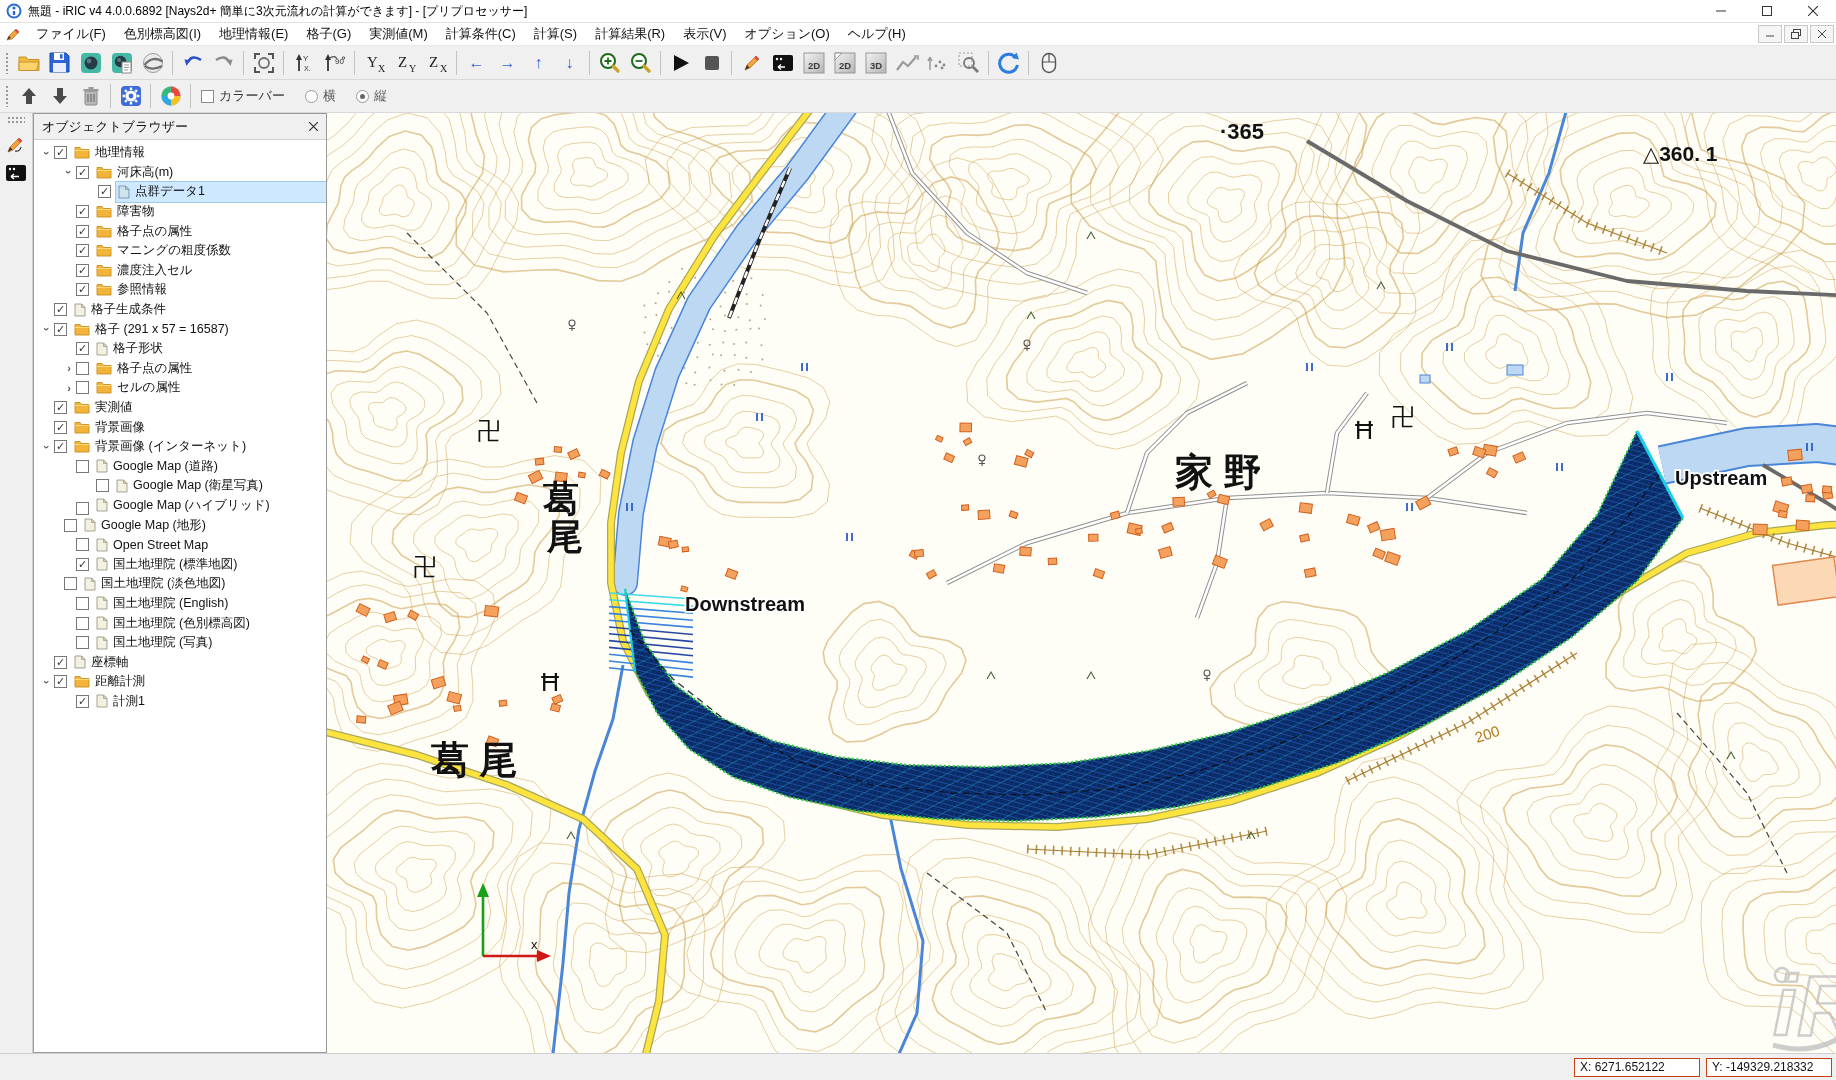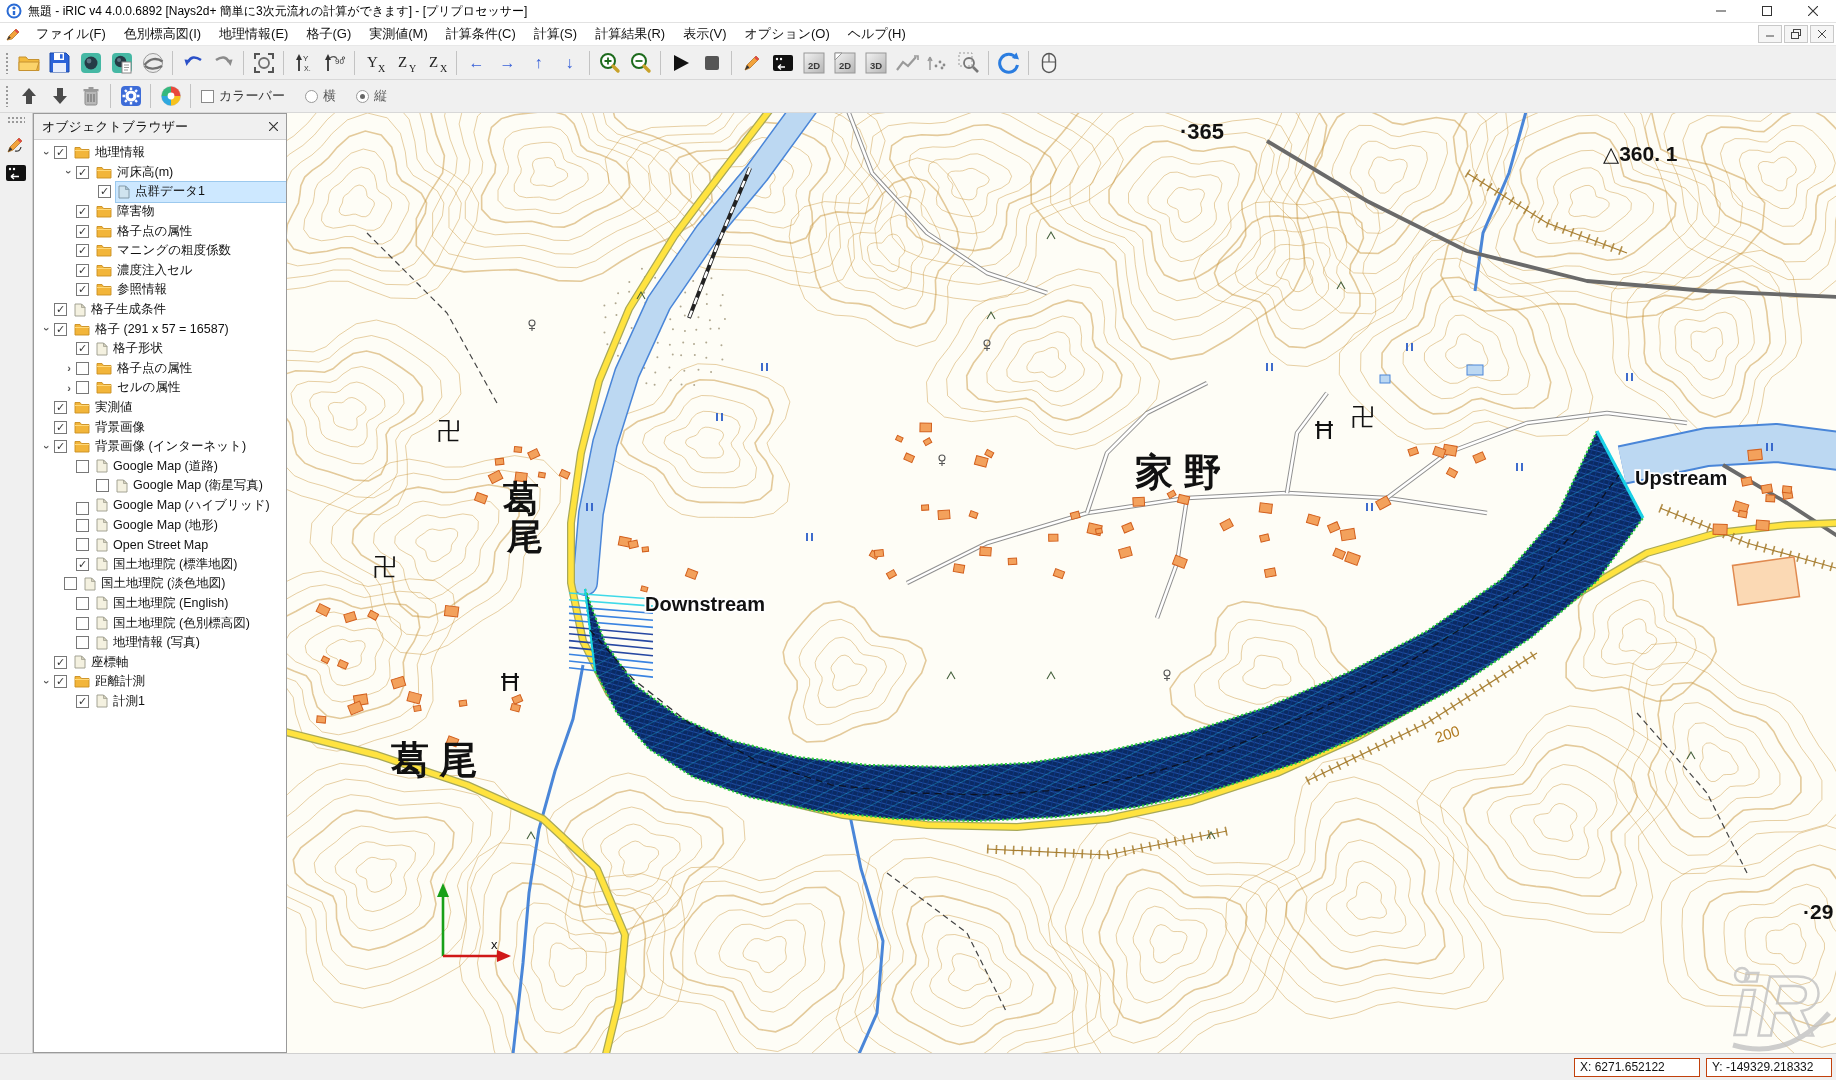--- a/index.html
+++ b/index.html
@@ -31,21 +31,21 @@
   .cbbox{width:13px;height:13px;border:1px solid #8a8a8a;background:#fff;margin-right:5px;}
   .radio{width:13px;height:13px;border:1px solid #9a9a9a;border-radius:50%;background:#fff;margin:0 5px 0 14px;position:relative;}
   .radio.on::after{content:"";position:absolute;left:3px;top:3px;width:5px;height:5px;border-radius:50%;background:#666;}
   .radiolabel{color:#555;}
   
   .main{flex:1;display:flex;min-height:0;}
   .leftstrip{width:33px;background:#f0f0f0;border-right:1px solid #cfcfcf;display:flex;flex-direction:column;align-items:center;padding-top:3px;}
   .leftstrip .vgrip{width:18px;height:8px;background-image:radial-gradient(#9a9a9a 1px,transparent 1.2px);background-size:4px 4px;margin-bottom:6px;}
   .stripbtn{width:27px;height:27px;display:flex;align-items:center;justify-content:center;border-radius:3px;margin-bottom:2px;}
   
-  .panel{width:254px;background:#fff;border:1px solid #9a9a9a;display:flex;flex-direction:column;}
+  .panel{width:294px;background:#fff;border:1px solid #9a9a9a;display:flex;flex-direction:column;}
   .panel-header{height:26px;background:#f0f0f0;border-bottom:1px solid #cfcfcf;display:flex;align-items:center;font-size:13px;padding-left:8px;flex:0 0 26px;}
   .panel-header .ptitle{flex:1;}
   .pclose{width:20px;height:20px;display:flex;align-items:center;justify-content:center;margin-right:3px;}
   .tree{flex:1;overflow:hidden;padding-top:3px;font-size:12.5px;background:#fff;}
   .trow{height:19.6px;display:flex;align-items:center;white-space:nowrap;}
   .texp{width:14px;text-align:center;color:#555;font-weight:bold;font-size:11px;flex:0 0 14px;}
   .texp.open{transform:rotate(90deg);}
   .tcb{width:13px;height:13px;border:1px solid #787878;background:#fff;margin-right:5px;flex:0 0 13px;
        display:flex;align-items:center;justify-content:center;font-size:11px;color:#333;line-height:11px;}
   .tsel{display:flex;align-items:center;flex:1;height:100%;padding:0 2px;}
@@ -752,21 +752,21 @@
             <span class="tsel">
               <span class="tico">
                 <svg width="12" height="14" viewBox="0 0 12 14">
                   <path d="M1 1 h6.5 l3.5 3.5 V13 H1 Z" fill="#f4f1e0" stroke="#9a9a8a" stroke-width="0.9"></path>
                   <path d="M7.5 1 L11 4.5 H7.5 Z" fill="#d8d4c0" stroke="#9a9a8a" stroke-width="0.7"></path>
                 </svg>
               </span>
               <span class="tlabel">Google Map (ハイブリッド)</span>
             </span>
           </div>
-          <div class="trow" style="padding-left: 28px;">
+          <div class="trow" style="padding-left: 16px;">
             <span class="texp"></span>
             <span class="tcb"></span>
             <span class="tsel">
               <span class="tico">
                 <svg width="12" height="14" viewBox="0 0 12 14">
                   <path d="M1 1 h6.5 l3.5 3.5 V13 H1 Z" fill="#f4f1e0" stroke="#9a9a8a" stroke-width="0.9"></path>
                   <path d="M7.5 1 L11 4.5 H7.5 Z" fill="#d8d4c0" stroke="#9a9a8a" stroke-width="0.7"></path>
                 </svg>
               </span>
               <span class="tlabel">Google Map (地形)</span>
@@ -840,21 +840,21 @@
           <div class="trow" style="padding-left: 28px;">
             <span class="texp"></span>
             <span class="tcb"></span>
             <span class="tsel">
               <span class="tico">
                 <svg width="12" height="14" viewBox="0 0 12 14">
                   <path d="M1 1 h6.5 l3.5 3.5 V13 H1 Z" fill="#f4f1e0" stroke="#9a9a8a" stroke-width="0.9"></path>
                   <path d="M7.5 1 L11 4.5 H7.5 Z" fill="#d8d4c0" stroke="#9a9a8a" stroke-width="0.7"></path>
                 </svg>
               </span>
-              <span class="tlabel">地理情報 (写真)</span>
+              <span class="tlabel">国土地理院 (写真)</span>
             </span>
           </div>
           <div class="trow" style="padding-left: 6px;">
             <span class="texp"></span>
             <span class="tcb">✓</span>
             <span class="tsel">
               <span class="tico">
                 <svg width="12" height="14" viewBox="0 0 12 14">
                   <path d="M1 1 h6.5 l3.5 3.5 V13 H1 Z" fill="#f4f1e0" stroke="#9a9a8a" stroke-width="0.9"></path>
                   <path d="M7.5 1 L11 4.5 H7.5 Z" fill="#d8d4c0" stroke="#9a9a8a" stroke-width="0.7"></path>

